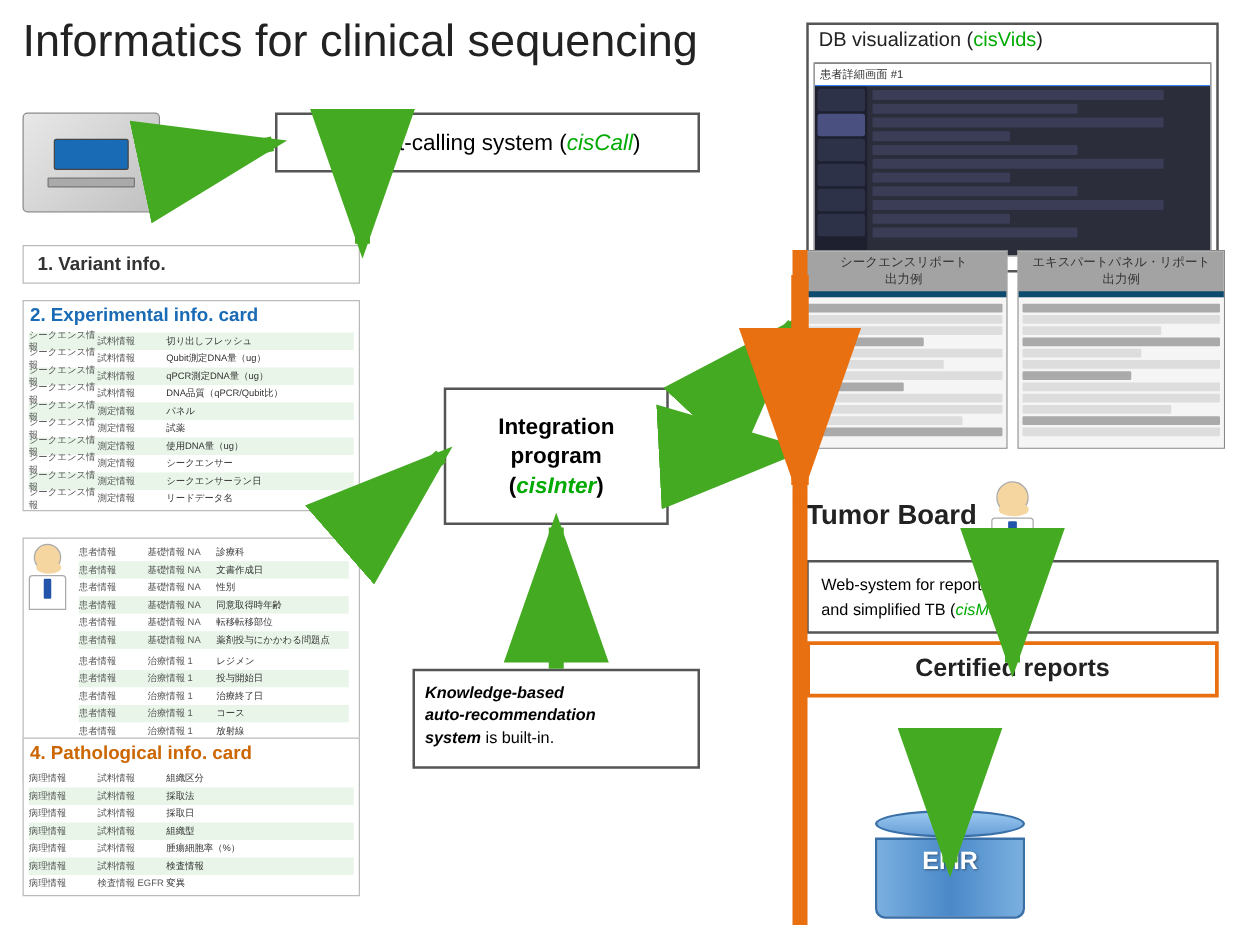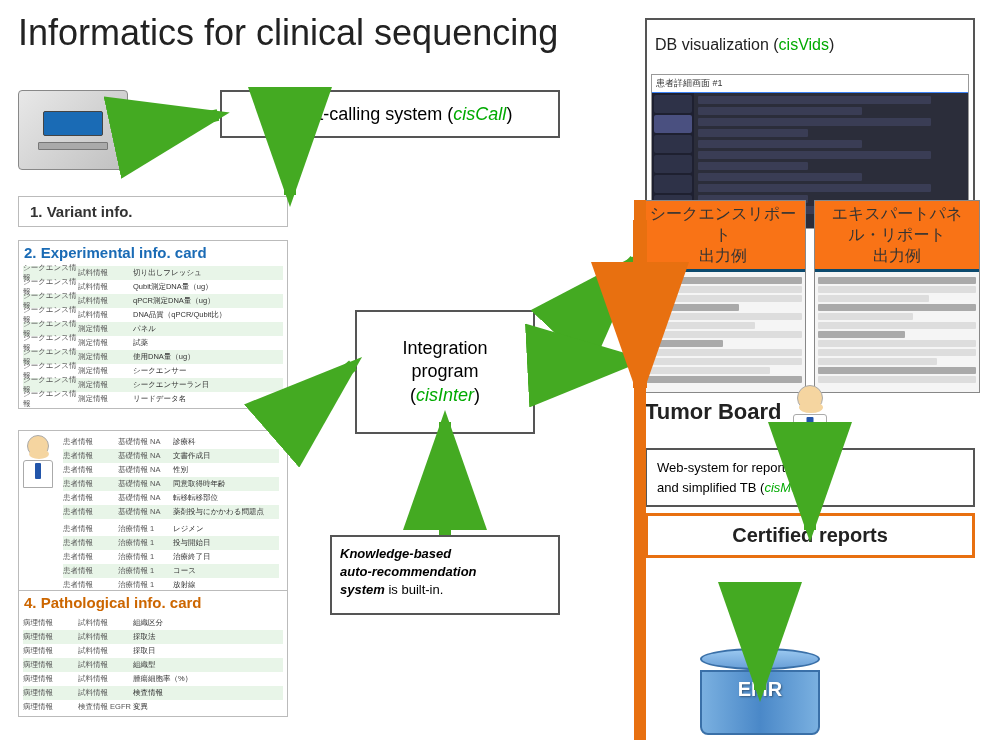--- a/index.html
+++ b/index.html
@@ -41,21 +41,21 @@
       position: absolute;
       top: 18px;
       left: 645px;
       width: 330px;
       height: 200px;
       border: 2px solid #555;
       background: #fff;
     }
     .db-viz-title {
       font-size: 16px;
-      padding: 16px 8px;
+      padding: 4px 8px;
       color: #222;
     }
     .db-viz-title .accent { color: #00aa00; }
     .db-viz-screenshot {
       margin: 4px;
       background: #2b2d3a;
       height: 155px;
       border: 1px solid #999;
       overflow: hidden;
       position: relative;
@@ -194,30 +194,30 @@
       top: 590px;
       width: 270px;
     }
 
     
     .integration-box {
       position: absolute;
       top: 310px;
       left: 355px;
       width: 180px;
-      height: 124px;
+      height: 110px;
       border: 2px solid #555;
       background: #fff;
       display: flex;
       flex-direction: column;
       align-items: center;
       justify-content: center;
       text-align: center;
       font-size: 18px;
-      font-weight: normal;
+      font-weight: bold;
       line-height: 1.3;
     }
 
     
     .knowledge-box {
       position: absolute;
       top: 535px;
       left: 330px;
       width: 230px;
       height: 80px;
@@ -237,26 +237,26 @@
       width: 340px;
       display: flex;
       gap: 8px;
     }
     .report-panel {
       flex: 1;
       border: 1.5px solid #888;
       background: #fff;
     }
     .report-panel-title {
-      background: #f97316;
-      font-size: 16px;
+      background: #a3a3a3;
+      font-size: 10px;
       text-align: center;
       padding: 3px;
       color: #333;
-      border-bottom: 3px solid #0c4a6e;
+      border-bottom: 5px solid #0c4a6e;
       line-height: 1.3;
     }
     .report-panel-content {
       height: 120px;
       background: #f5f5f5;
       padding: 3px;
     }
     .report-line {
       height: 7px;
       background: #ddd;

